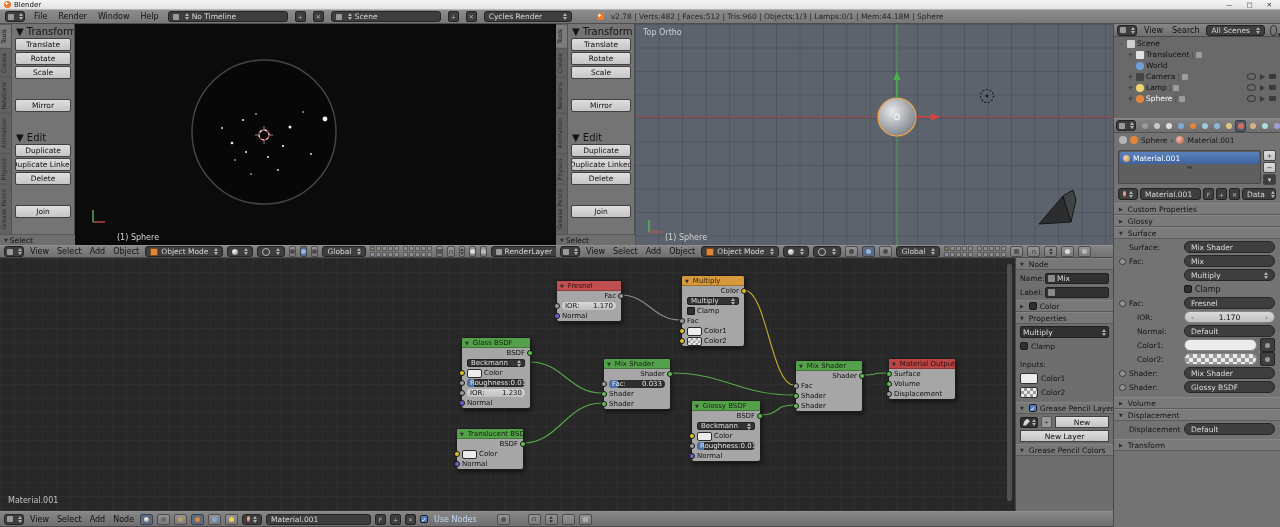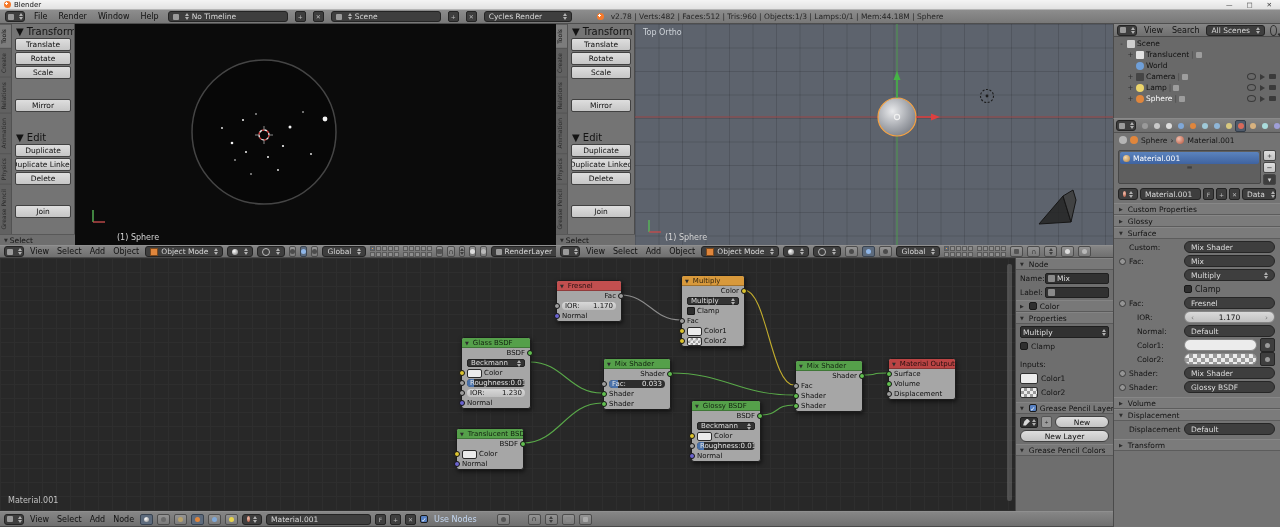--- a/index.html
+++ b/index.html
@@ -130,21 +130,21 @@
   .ne-scroll{position:absolute;right:3px;top:6px;bottom:10px;width:5px;background:rgba(150,150,150,.35);border-radius:2px}
   .npanel{position:absolute;left:1015px;top:0;width:98px;height:253px;background:#6e6e6e;border-left:1px solid #474747;
     box-sizing:border-box;font-size:7.5px;overflow:hidden}
   .np-ph{height:12px;background:#787878;border-top:1px solid #848484;border-bottom:1px solid #5a5a5a;
     display:flex;gap:3px;align-items:center;padding:0 4px;box-sizing:border-box;color:#121212}
   .np-row{display:flex;align-items:center;gap:3px;margin:2px 4px;height:12px}
   .np-label{width:22px;flex:0 0 auto}
   .npfield{flex:1;height:11px;background:#313131;border:1px solid #1f1f1f;border-radius:2px;color:#ddd;
     display:flex;align-items:center;gap:2px;padding:0 2px;box-sizing:border-box;overflow:hidden}
   .npico{width:7px;height:7px;background:#8a8a8a;border-radius:1px;flex:0 0 auto}
-  .npbtn{flex:1;height:12px;background:linear-gradient(#dedede,#c4c4c4);border:1px solid #414141;border-radius:6px;
+  .npbtn{flex:1;height:12px;background:linear-gradient(#dedede,#c4c4c4);border:1px solid #414141;border-radius:0;
     display:flex;align-items:center;justify-content:center;color:#111;box-sizing:border-box}
   .swatch{width:16px;height:9px;background:#ececec;border:1px solid #2f2f2f;border-radius:2px;flex:0 0 auto}
   .swatch.checker{background-color:#ececec;
     background-image:linear-gradient(45deg,#999 25%,transparent 25%,transparent 75%,#999 75%),
                      linear-gradient(45deg,#999 25%,transparent 25%,transparent 75%,#999 75%);
     background-size:6px 6px;background-position:0 0,3px 3px}
   
   .node{position:absolute;background:#a6a6a6;border:1px solid #1c1c1c;border-radius:3px;
     box-shadow:1px 2px 4px rgba(0,0,0,.55);font-size:7px;color:#101010}
   .node-header{height:10px;border-radius:2px 2px 0 0;display:flex;align-items:center;gap:2px;
@@ -677,21 +677,21 @@
     <span class="tri">▶</span>
       <span>Glossy</span>
   </div>
   <div class="phead">
     <span class="tri">▼</span>
       <span>Surface</span>
   </div>
   <div class="surface-rows-slot">
       <div class="prow">
         <div class="pdot none"></div>
-        <div class="plabel">Custom:</div>
+        <div class="plabel">Surface:</div>
         <div class="pfield">Mix Shader</div>
       </div>
       <div class="prow">
         <div class="pdot"></div>
         <div class="plabel">Fac:</div>
         <div class="pfield">Mix</div>
       </div>
       <div class="prow">
         <div class="pdot none"></div>
         <div class="plabel"></div>

